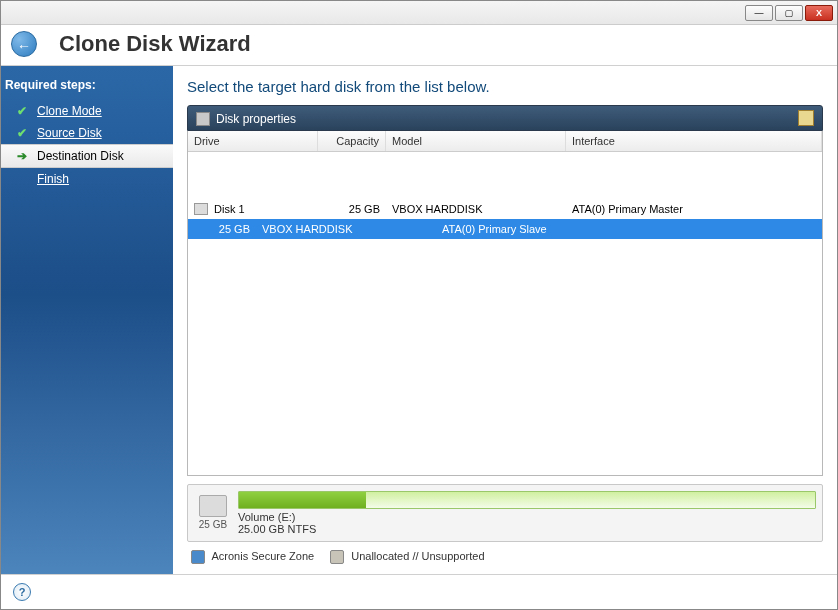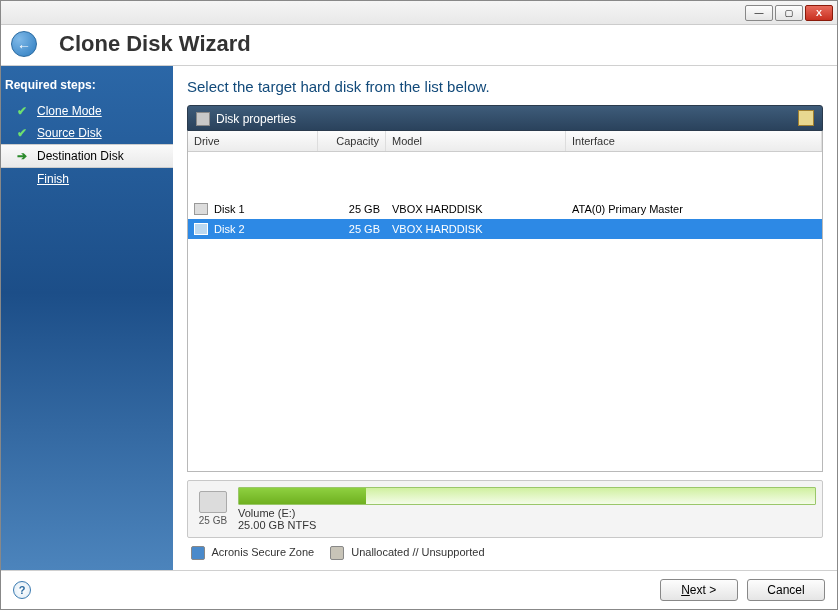--- a/index.html
+++ b/index.html
@@ -113,26 +113,23 @@
           <div class="row">
             <div class="c-drive">
                 <span class="disk-ico"></span>
                 <span>Disk 1</span>
               </div>
             <div class="c-cap">25 GB</div>
             <div class="c-model">VBOX HARDDISK</div>
             <div class="c-if">ATA(0) Primary Master</div>
           </div>
           <div class="row selected">
-            <div class="c-drive">
-                <span class="disk-ico"></span>
-                <span>Disk 2</span>
-              </div>
             <div class="c-cap">25 GB</div>
             <div class="c-model">VBOX HARDDISK</div>
+            <div class="c-if">ATA(0) Primary Slave</div>
           </div>
         </div>
       </div>
 
       <div class="below">
         <div class="phys">
           <div class="pico"></div>
           <div>25 GB</div>
         </div>
         <div class="bar">
@@ -154,18 +151,14 @@
         <span>
           <span class="sw" style="background:#c8c4b8"></span>
           <span>Unallocated // Unsupported</span>
         </span>
       </div>
     </div>
   </div>
 
   <div class="footer">
     <div class="help">?</div>
-    <div class="btns">
-      <button><u>N</u><span>ext &gt;</span></button>
-      <button>Cancel</button>
-    </div>
   </div>
 </div>
 
 </body></html>

